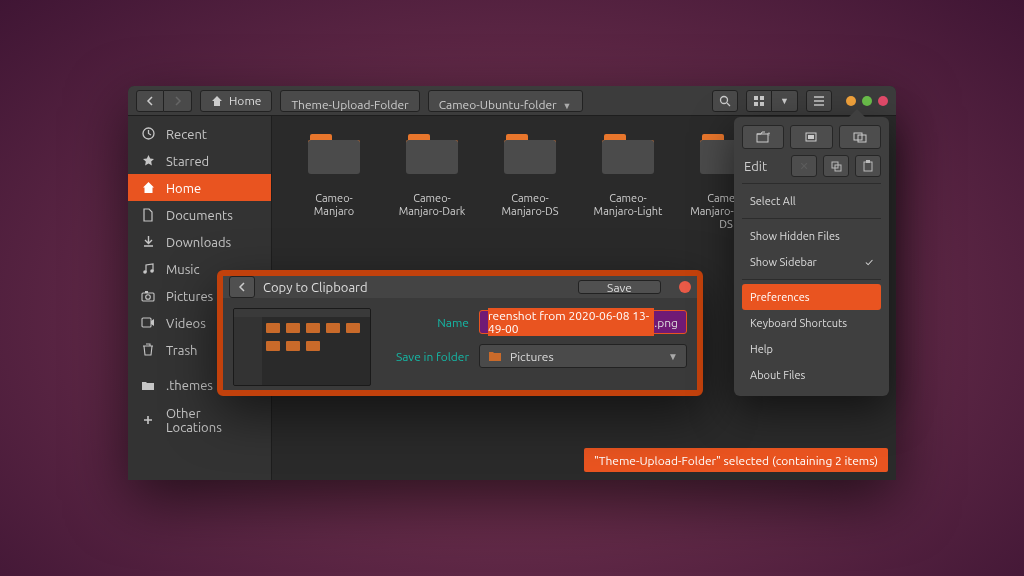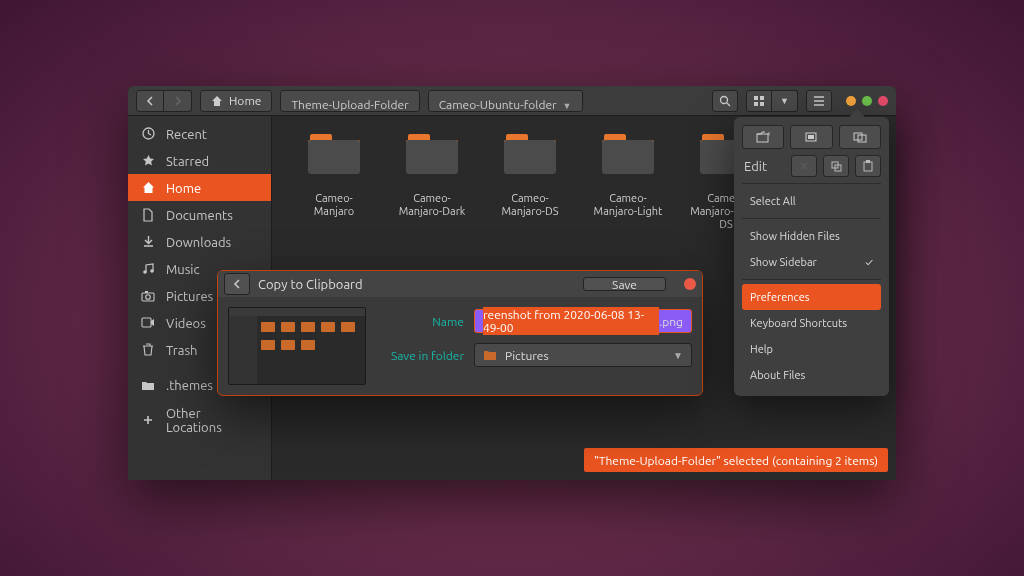--- a/index.html
+++ b/index.html
@@ -75,21 +75,21 @@
   .folder-label { color: #cfcfcf; font-size: 11px; text-align: center; line-height: 13px; white-space: pre-line; }
   .statusbar {
     position: absolute; right: 8px; bottom: 8px; height: 24px; padding: 0 10px;
     background: #e95420; color: #fff; font-size: 12px; display: flex; align-items: center; border-radius: 2px;
   }
 
   
   .dialog {
     position: absolute; left: 217px; top: 270px; width: 486px; height: 126px;
     background: #3a3a3a; border-radius: 6px; box-shadow: 0 18px 50px rgba(0,0,0,0.55);
-    display: flex; flex-direction: column; overflow: hidden; border: 1px solid #c2410c;
+    display: flex; flex-direction: column; overflow: hidden; border: 6px solid #c2410c;
   }
   .dlg-header {
     height: 30px; background: #444444; display: flex; align-items: center; padding: 0 6px; gap: 8px;
   }
   .dlg-back { width: 26px; height: 22px; background: #505050; border: 1px solid #222; border-radius: 3px;
     display: flex; align-items: center; justify-content: center; color: #ccc; font-size: 12px; }
   .dlg-title { color: #ddd; font-size: 13px; }
   .dlg-save {
     height: 14px; padding: 0 28px; background: #505050; border: 1px solid #222; border-radius: 3px;
     color: #ddd; font-size: 12px; display: flex; align-items: center; margin-left: auto;
@@ -101,21 +101,21 @@
     position: relative; overflow: hidden;
   }
   .thumb-bar { height: 8px; background: #3a3a3a; }
   .thumb-side { position: absolute; left: 0; top: 8px; bottom: 0; width: 28px; background: #333; }
   .thumb-folders { position: absolute; left: 32px; top: 14px; display: flex; gap: 6px; }
   .thumb-f { width: 14px; height: 10px; background: #c96a2a; border-radius: 1px; }
   .dlg-form { flex: 1; display: flex; flex-direction: column; gap: 10px; padding-top: 2px; }
   .dlg-row { display: flex; align-items: center; gap: 10px; }
   .dlg-label { width: 86px; color: #14b8a6; font-size: 12px; text-align: right; }
   .dlg-input {
-    flex: 1; height: 24px; background: #8b5cf6; border: 1.5px solid #e95420; border-radius: 3px;
+    flex: 1; height: 24px; background: #701a75; border: 1.5px solid #e95420; border-radius: 3px;
     color: #ddd; font-size: 12px; padding: 0 8px; outline: none;
   }
   .dlg-input .sel { background: #e95420; color: #fff; padding: 1px 0; }
   .dlg-select {
     flex: 1; height: 24px; background: #4a4a4a; border: 1px solid #222; border-radius: 3px;
     color: #ddd; font-size: 12px; padding: 0 8px; display: flex; align-items: center; gap: 8px; position: relative;
   }
   .dlg-select .chev { margin-left: auto; color: #aaa; font-size: 10px; }
 
   

